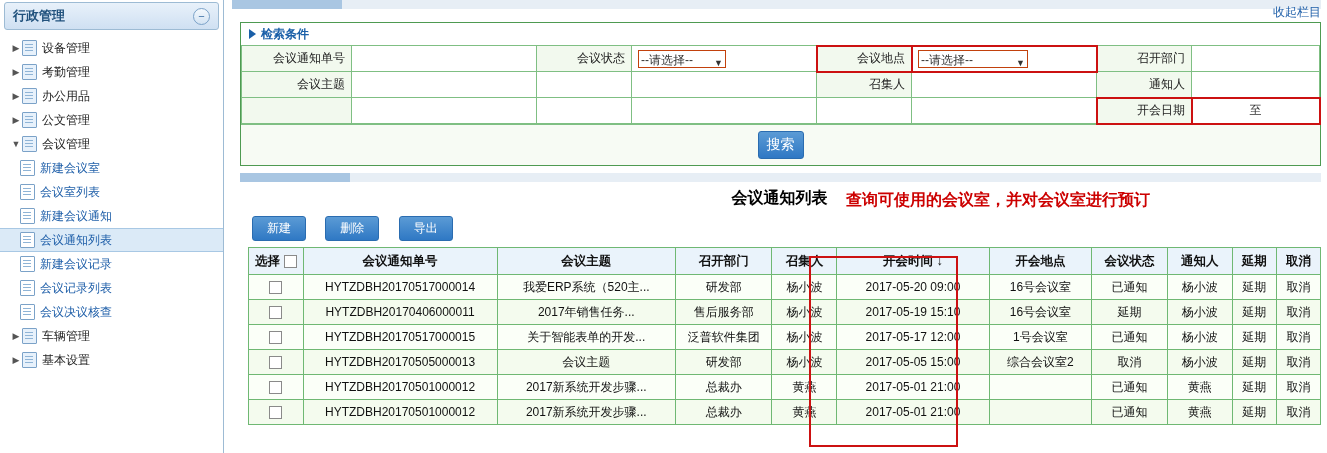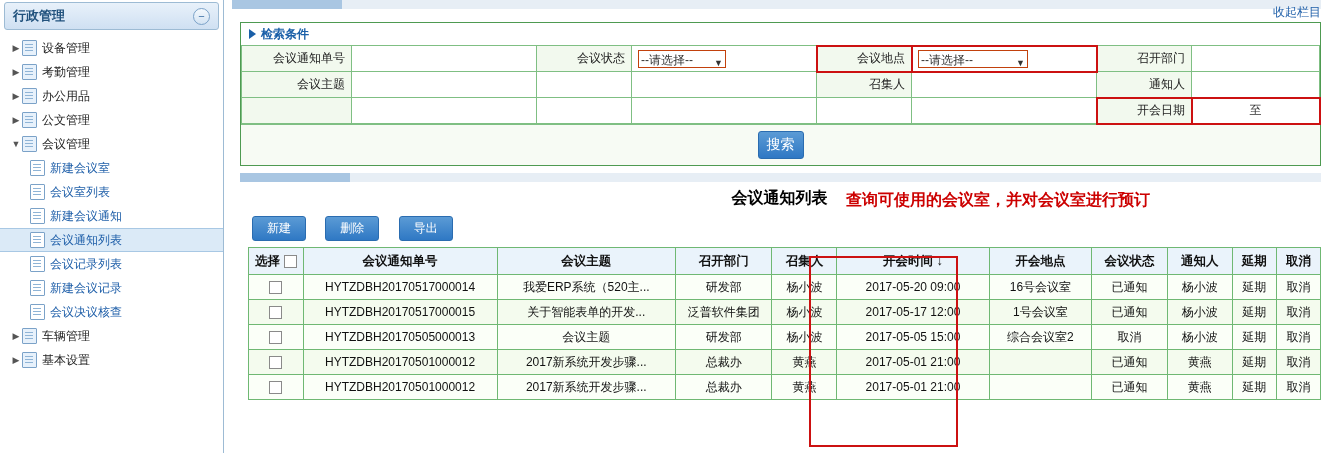--- a/index.html
+++ b/index.html
@@ -53,21 +53,21 @@
     width:13px;height:14px;flex:0 0 13px;margin-right:5px;position:relative;
     background:#ffffff;border:1px solid #7ba2c8;border-radius:1px;
   }
   .doc-icon:before{
     content:"";position:absolute;left:2px;top:3px;width:8px;height:1px;background:#8fb4d6;
     box-shadow:0 3px 0 #8fb4d6,0 6px 0 #8fb4d6;
   }
   .doc-icon.blue{background:#e7f1fb;}
   .tree-label{font-size:12px;color:#222;}
   .tree-child .tree-label{color:#1f5fa9;}
-  .lvl2{padding-left:30px;}
+  .lvl2{padding-left:20px;}
 
   
   .main{
     position:absolute;left:232px;top:0;width:1095px;height:453px;
   }
   .topbar{
     position:relative;height:22px;
   }
   .topbar .scroll-track{
     position:absolute;left:0;top:0;width:1089px;height:9px;background:#e7eef5;
@@ -237,25 +237,25 @@
       <div class="tree-node tree-child lvl2">
         <span class="doc-icon"></span>
         <span class="tree-label">新建会议通知</span>
       </div>
       <div class="tree-node tree-child lvl2 selected">
         <span class="doc-icon"></span>
         <span class="tree-label">会议通知列表</span>
       </div>
       <div class="tree-node tree-child lvl2">
         <span class="doc-icon"></span>
+        <span class="tree-label">新建会议记录</span>
+      </div>
+      <div class="tree-node tree-child lvl2">
+        <span class="doc-icon"></span>
         <span class="tree-label">会议记录列表</span>
-      </div>
-      <div class="tree-node tree-child lvl2">
-        <span class="doc-icon"></span>
-        <span class="tree-label">新建会议记录</span>
       </div>
       <div class="tree-node tree-child lvl2">
         <span class="doc-icon"></span>
         <span class="tree-label">会议决议核查</span>
       </div>
 
       <div class="tree-node">
         <span class="arrow">▶</span>
         <span class="doc-icon blue"></span>
         <span class="tree-label">车辆管理</span>
@@ -405,20 +405,33 @@
             <td>杨小波</td>
             <td>2017-05-20 09:00</td>
             <td>16号会议室</td>
             <td>已通知</td>
             <td>杨小波</td>
             <td class="cell-act">延期</td>
             <td class="cell-act">取消</td>
           </tr>
           <tr>
             <td><span class="cb"></span></td>
+            <td class="cell-link">HYTZDBH20170406000011</td>
+            <td>2017年销售任务...</td>
+            <td>售后服务部</td>
+            <td>杨小波</td>
+            <td>2017-05-19 15:10</td>
+            <td>16号会议室</td>
+            <td>延期</td>
+            <td>杨小波</td>
+            <td class="cell-act">延期</td>
+            <td class="cell-act">取消</td>
+          </tr>
+          <tr>
+            <td><span class="cb"></span></td>
             <td class="cell-link">HYTZDBH20170517000015</td>
             <td>关于智能表单的开发...</td>
             <td>泛普软件集团</td>
             <td>杨小波</td>
             <td>2017-05-17 12:00</td>
             <td>1号会议室</td>
             <td>已通知</td>
             <td>杨小波</td>
             <td class="cell-act">延期</td>
             <td class="cell-act">取消</td>

